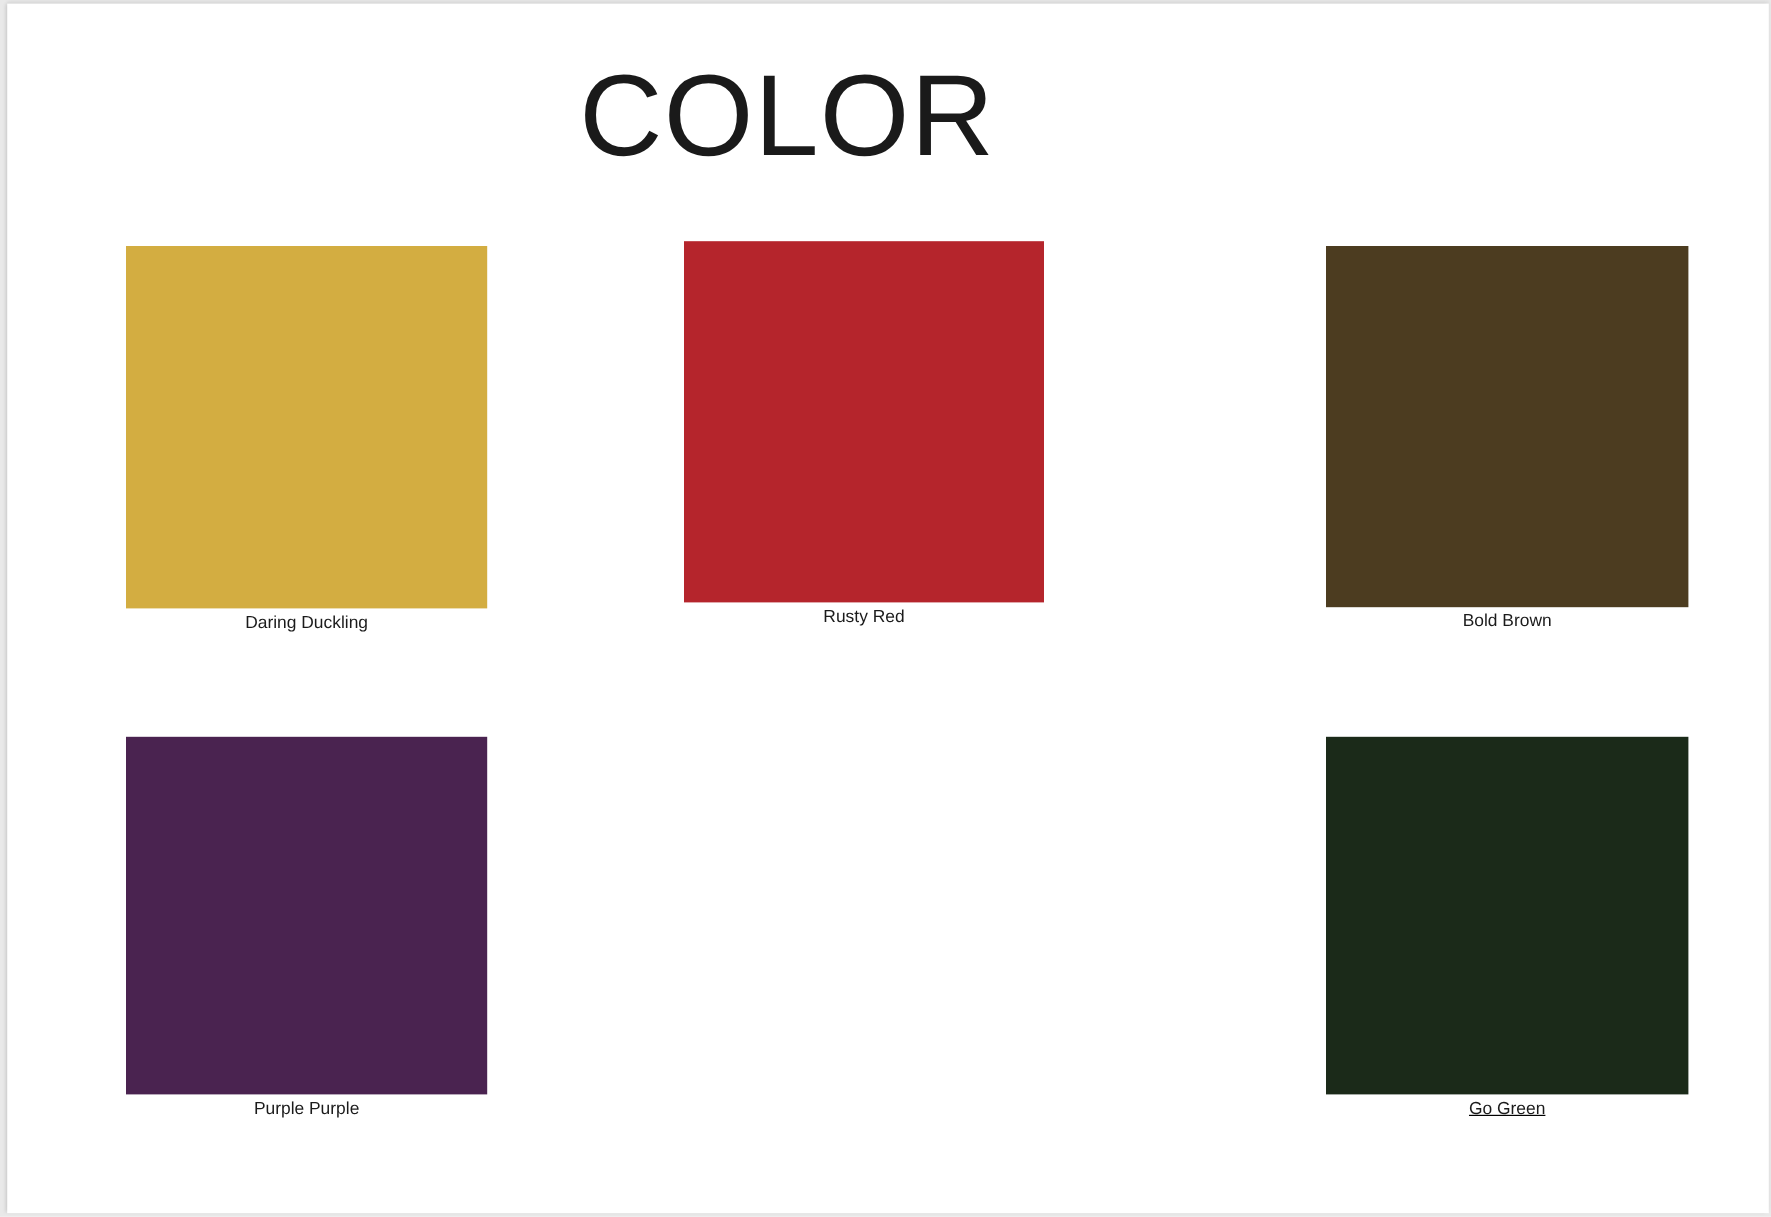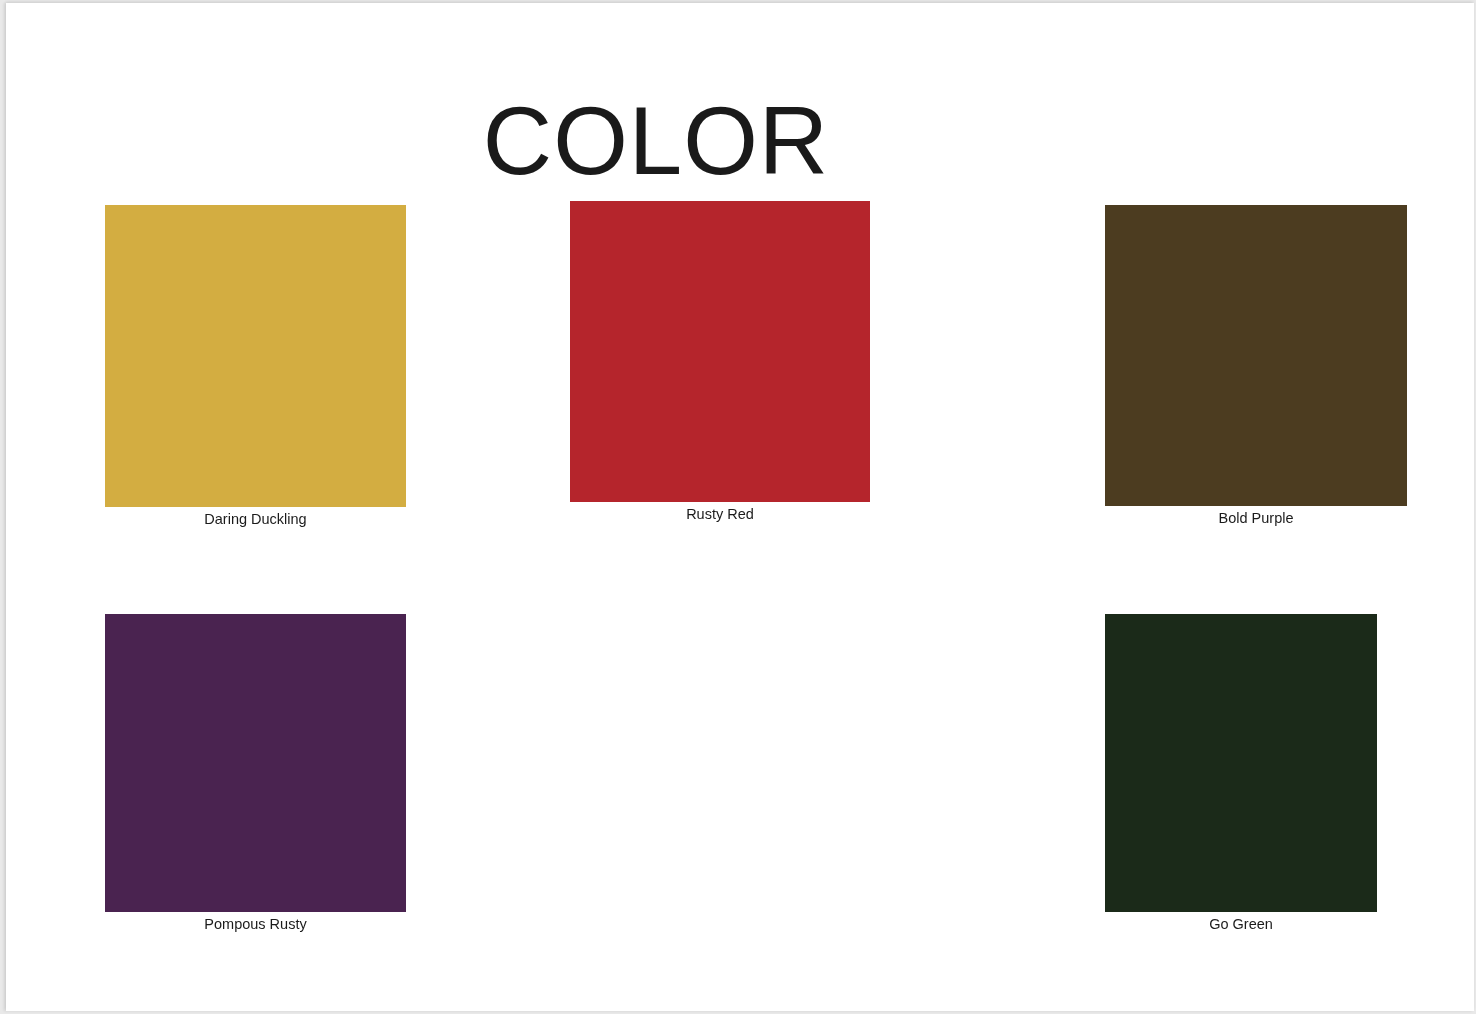--- a/index.html
+++ b/index.html
@@ -27,21 +27,20 @@
     left: 0;
     top: 46px;
     width: 1300px;
     text-align: center;
     font-family: "Liberation Sans", sans-serif;
     font-size: 96px;
     font-weight: 300;
     letter-spacing: 1px;
     line-height: 1;
     color: #1a1a1a;
-    margin-top: 44px;
   }
   .swatch-grid {
     position: absolute;
     left: 0;
     top: 0;
     width: 1468px;
     height: 1008px;
   }
   .swatch-cell {
     position: absolute;
@@ -67,21 +66,21 @@
   #cell-0 .swatch-chip { height: 302px; }
   #cell-1 { left: 564px; top: 198px; width: 300px; }
   #cell-1 .swatch-chip { height: 301px; }
   #cell-2 { left: 1099px; top: 202px; width: 302px; }
   #cell-2 .swatch-chip { height: 301px; }
   
   #cell-3 { left: 99px;  top: 611px; width: 301px; }
   #cell-3 .swatch-chip { height: 298px; }
   #cell-4 { left: 589px; top: 611px; width: 300px; }
   #cell-4 .swatch-chip { height: 301px; }
-  #cell-5 { left: 1099px; top: 611px; width: 272px; }
+  #cell-5 { left: 1099px; top: 611px; width: 302px; text-decoration: underline; }
   #cell-5 .swatch-chip { height: 298px; }
 </style>
 </head>
 <body>
 
 <div class="page" style="background: rgb(255, 255, 255);">
 
   <div class="page-title" style="color: rgb(26, 26, 26);">COLOR</div>
 
   <div class="swatch-grid">
@@ -91,26 +90,26 @@
       <span class="swatch-label">Daring Duckling</span>
     </div>
 
     <div class="swatch-cell" id="cell-1">
       <span class="swatch-chip" style="background: rgb(181, 37, 44);"></span>
       <span class="swatch-label">Rusty Red</span>
     </div>
 
     <div class="swatch-cell" id="cell-2">
       <span class="swatch-chip" style="background: rgb(76, 60, 32);"></span>
-      <span class="swatch-label">Bold Purple</span>
+      <span class="swatch-label">Bold Brown</span>
     </div>
 
     <div class="swatch-cell" id="cell-3">
       <span class="swatch-chip" style="background: rgb(74, 35, 80);"></span>
-      <span class="swatch-label">Pompous Rusty</span>
+      <span class="swatch-label">Purple Purple</span>
     </div>
 
 
     <div class="swatch-cell" id="cell-5">
       <span class="swatch-chip" style="background: rgb(27, 42, 25);"></span>
       <span class="swatch-label">Go Green</span>
     </div>
 
   </div>
 </div>

